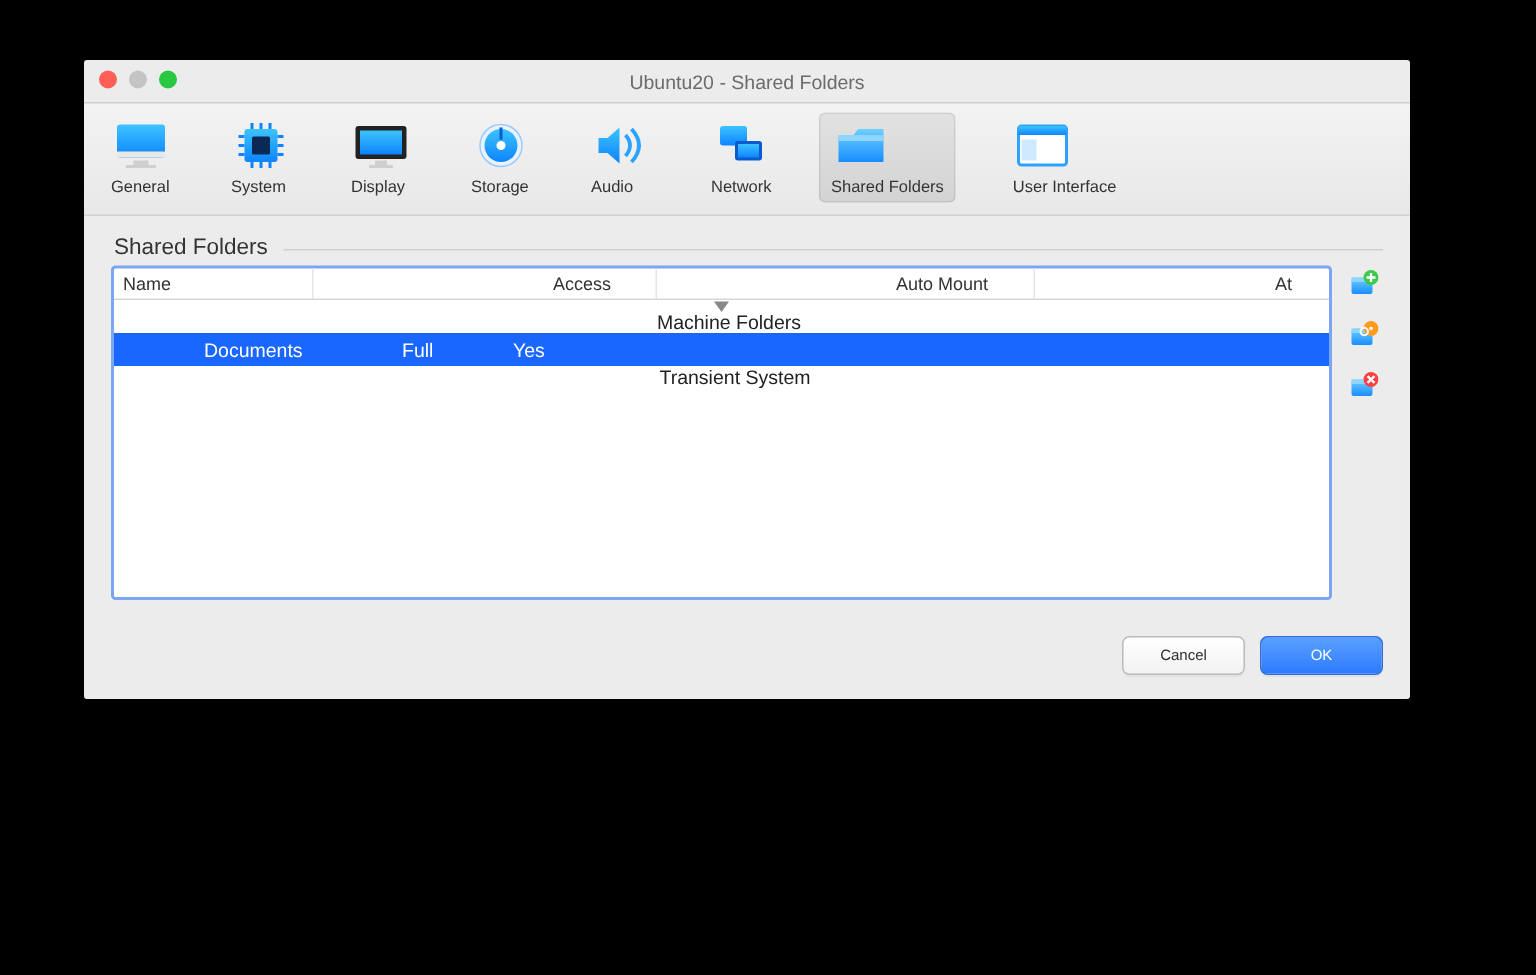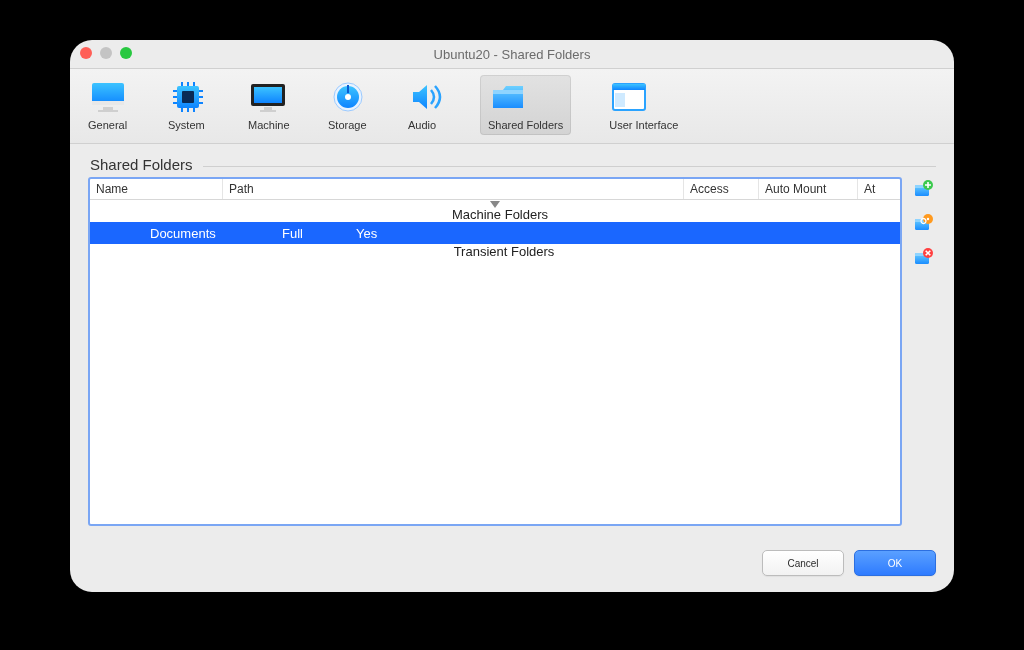--- a/index.html
+++ b/index.html
@@ -10,23 +10,23 @@
     --muted:#6e6e6e;
     --accent:#1a67ff;
     --select:#1a67ff;
     --tab-active:#d6d6d6;
     --blue1:#29b6ff;
     --blue2:#0e84ff;
   }
   html,body{margin:0;height:100%;background:var(--bg);font-family:-apple-system,BlinkMacSystemFont,"Helvetica Neue",Arial,sans-serif;font-size:13px;color:var(--text);}
   .stage{width:1024px;height:650px;position:relative;}
   .window{
-    position:absolute;left:70px;top:40px;width:884px;height:552px;
+    position:absolute;left:56px;top:40px;width:884px;height:426px;
     background:var(--window);
-    border-radius:22px;
+    border-radius:2px;
     box-shadow:0 25px 60px rgba(0,0,0,.55),0 0 0 1px rgba(0,0,0,.15);
     display:flex;flex-direction:column;overflow:hidden;
   }
   .titlebar{height:28px;display:flex;align-items:center;justify-content:center;position:relative;border-bottom:1px solid var(--border);}
   .traffic{position:absolute;left:10px;top:7px;display:flex;gap:8px;}
   .tl{width:12px;height:12px;border-radius:50%;}
   .close{background:#ff5f57;}
   .min{background:#c4c4c4;}
   .max{background:#28c840;}
   .title{font-size:13px;color:#6b6b6b;}
@@ -121,21 +121,21 @@
       </div>
       <div class="tbtn">
         <div class="ticon">
           <svg width="40" height="34" viewBox="0 0 40 34">
               <rect x="3" y="4" width="34" height="22" rx="2" fill="#222"></rect>
               <rect x="6" y="7" width="28" height="16" fill="url(#g1)"></rect>
               <rect x="16" y="27" width="8" height="3" fill="#cfcfcf"></rect>
               <rect x="12" y="30" width="16" height="2" fill="#cfcfcf"></rect>
             </svg>
         </div>
-        <span class="lbl">Machine</span>
+        <span class="lbl">Display</span>
       </div>
       <div class="tbtn">
         <div class="ticon">
           <svg width="36" height="36" viewBox="0 0 36 36">
               <circle cx="18" cy="18" r="14" fill="#e9f3ff" stroke="#9bcaff"></circle>
               <circle cx="18" cy="18" r="11" fill="url(#g1)"></circle>
               <circle cx="18" cy="18" r="3" fill="#fff"></circle>
               <rect x="17" y="6" width="2" height="8" fill="#0a5ad0"></rect>
             </svg>
         </div>
@@ -143,20 +143,30 @@
       </div>
       <div class="tbtn">
         <div class="ticon">
           <svg width="38" height="34" viewBox="0 0 38 34">
               <path d="M4 12 h6 l8 -7 v24 l-8 -7 h-6 z" fill="url(#g1)"></path>
               <path d="M22 10 q6 7 0 14" stroke="#2aa3ff" stroke-width="2.5" fill="none"></path>
               <path d="M26 6 q10 11 0 22" stroke="#2aa3ff" stroke-width="2.5" fill="none"></path>
             </svg>
         </div>
         <span class="lbl">Audio</span>
+      </div>
+      <div class="tbtn">
+        <div class="ticon">
+          <svg width="40" height="34" viewBox="0 0 40 34">
+              <rect x="6" y="4" width="18" height="13" rx="2" fill="url(#g1)"></rect>
+              <rect x="16" y="14" width="18" height="13" rx="2" fill="#0a5ad0"></rect>
+              <rect x="18" y="16" width="14" height="9" fill="url(#g1)"></rect>
+            </svg>
+        </div>
+        <span class="lbl">Network</span>
       </div>
       <div class="tbtn active">
         <div class="ticon">
           <svg width="40" height="34" viewBox="0 0 40 34">
               <path d="M5 10 h10 l3 -4 h17 v22 h-30 z" fill="url(#gf)"></path>
               <rect x="5" y="10" width="30" height="4" fill="#8fd4ff"></rect>
               <defs>
                 <linearGradient id="gf" x1="0" y1="0" x2="0" y2="1">
                   <stop offset="0" stop-color="#6dd0ff"></stop>
                   <stop offset="1" stop-color="#1a8dff"></stop>
@@ -182,39 +192,38 @@
     <div class="content">
       <div class="section-title">
         <span>Shared Folders</span>
         <span class="hr"></span>
       </div>
 
       <div class="table-wrap-outer">
         <div class="table">
           <div class="thead">
             <div class="th col-name">Name</div>
-            <div class="th col-path">Path</div>
             <div class="th col-access">Access</div>
             <div class="th col-mount">Auto Mount</div>
             <div class="th col-at">At</div>
           </div>
           <div class="tbody">
             <div class="row group">
               <span class="tri"></span>
               <span class="grplabel">Machine Folders</span>
             </div>
             <div class="row entry sel">
               <div class="cell col-name">Documents</div>
               <div class="cell col-access">Full</div>
               <div class="cell col-mount">Yes</div>
               <div class="cell col-at"></div>
             </div>
             <div class="row group">
               <span style="width:13px;display:inline-block"></span>
-              <span class="grplabel" style="margin-left:10px">Transient Folders</span>
+              <span class="grplabel" style="margin-left:10px">Transient System</span>
             </div>
           </div>
         </div>
         <div class="sidecol">
           <div class="sidebtn">
             <svg width="20" height="20" viewBox="0 0 20 20">
                 <rect x="2" y="5" width="14" height="11" rx="1.5" fill="url(#gf)"></rect>
                 <rect x="2" y="5" width="14" height="3" fill="#8fd4ff"></rect>
                 <circle cx="15" cy="5" r="5" fill="#3cc94e"></circle>
                 <path d="M15 2 v6 M12 5 h6" stroke="#fff" stroke-width="1.6"></path>

